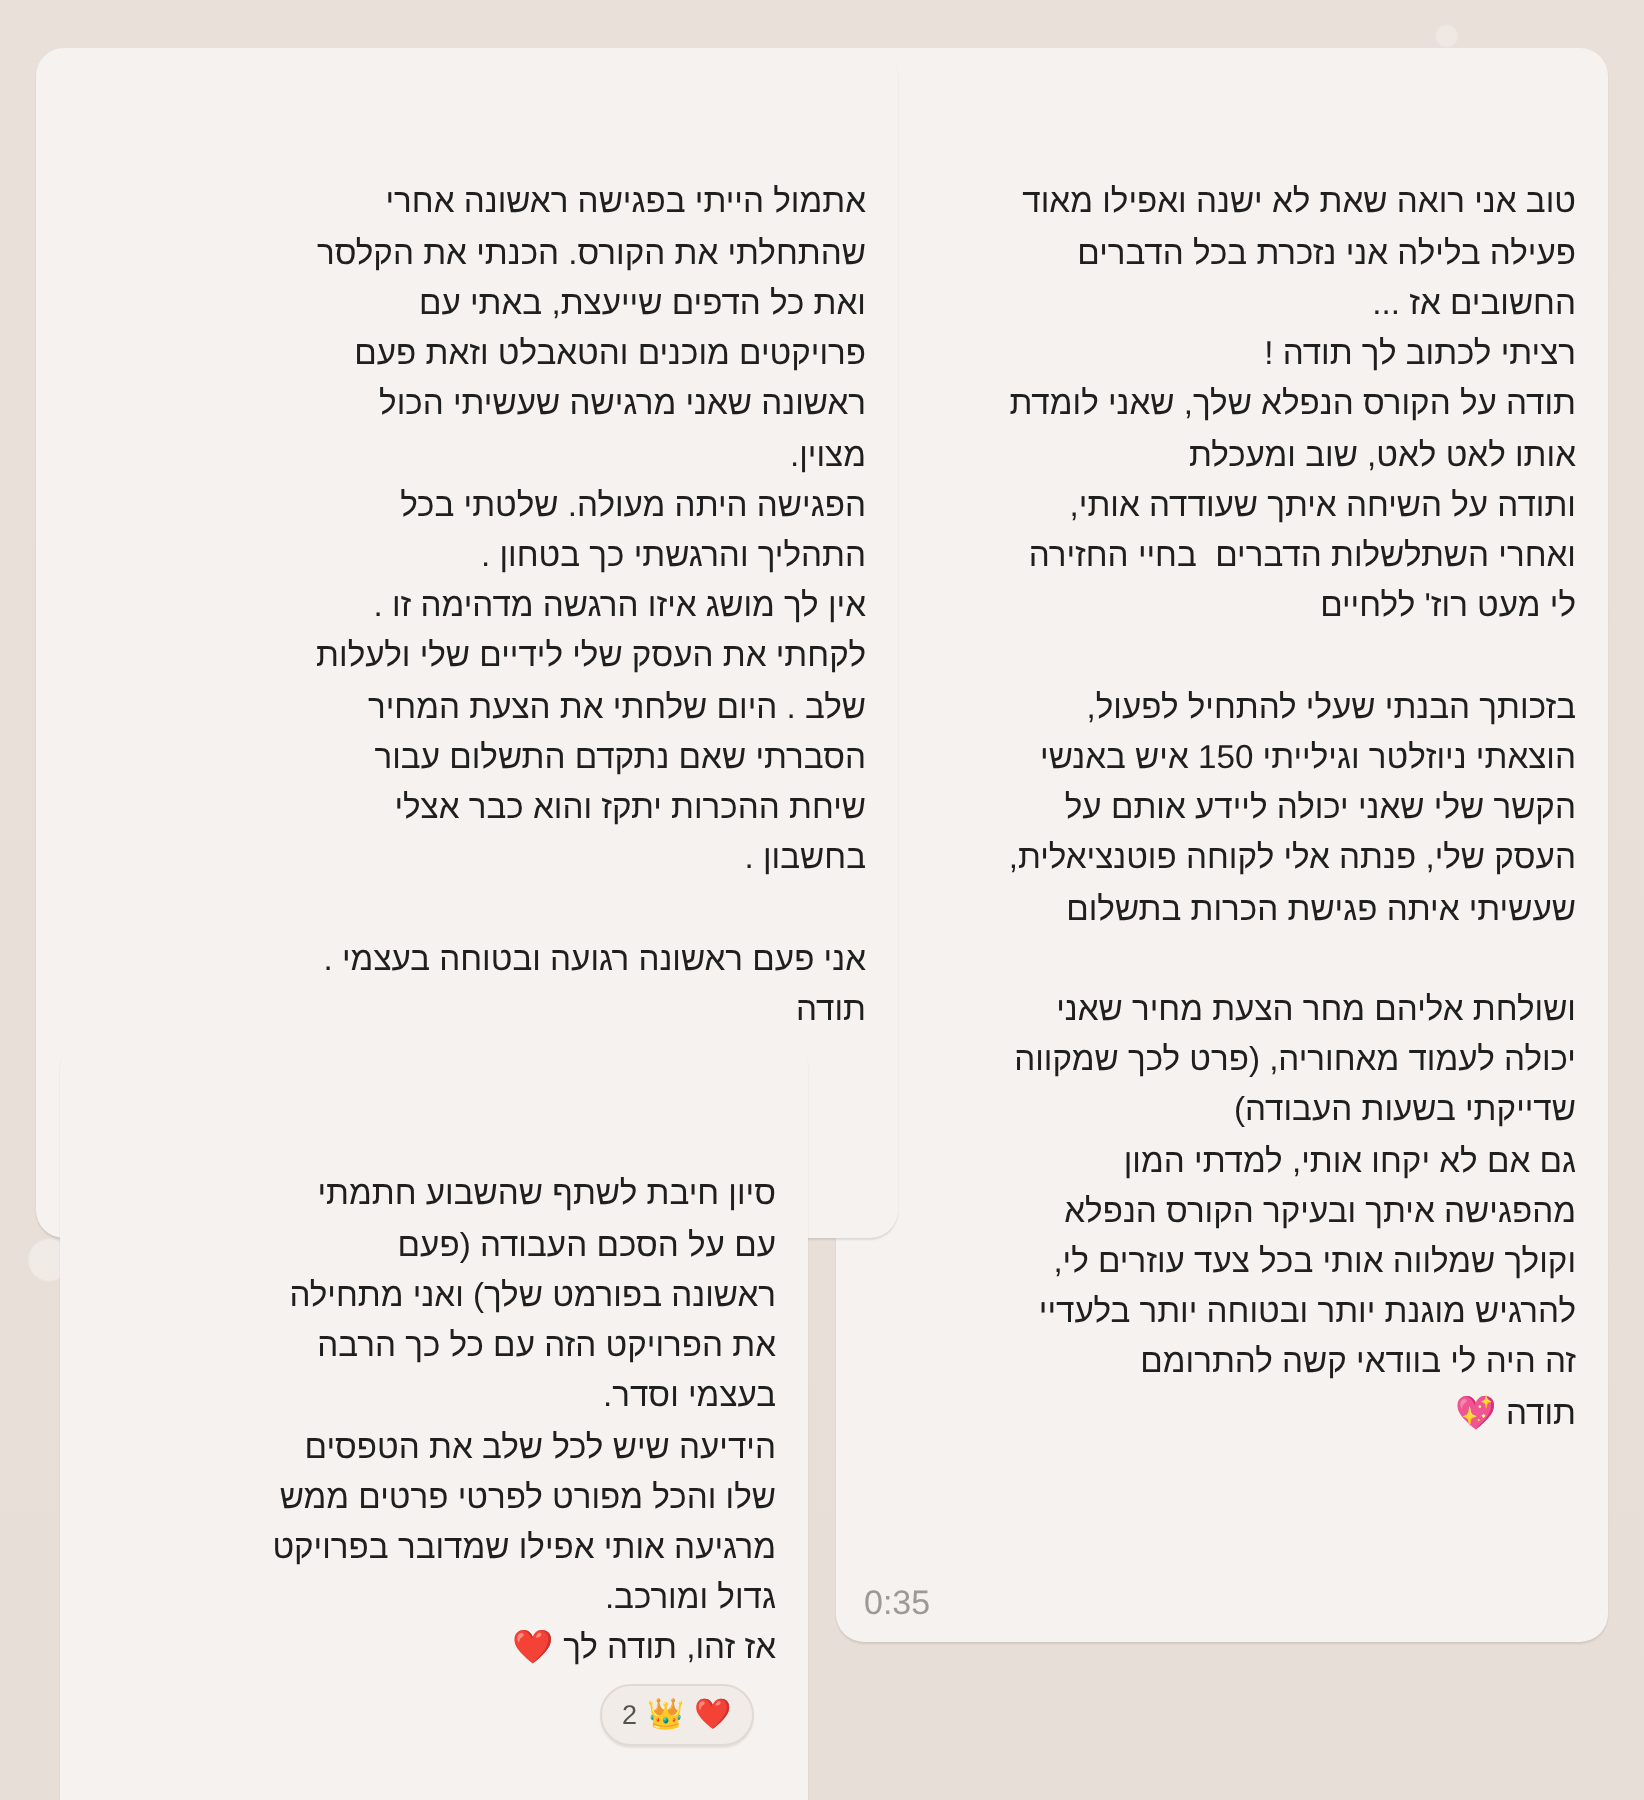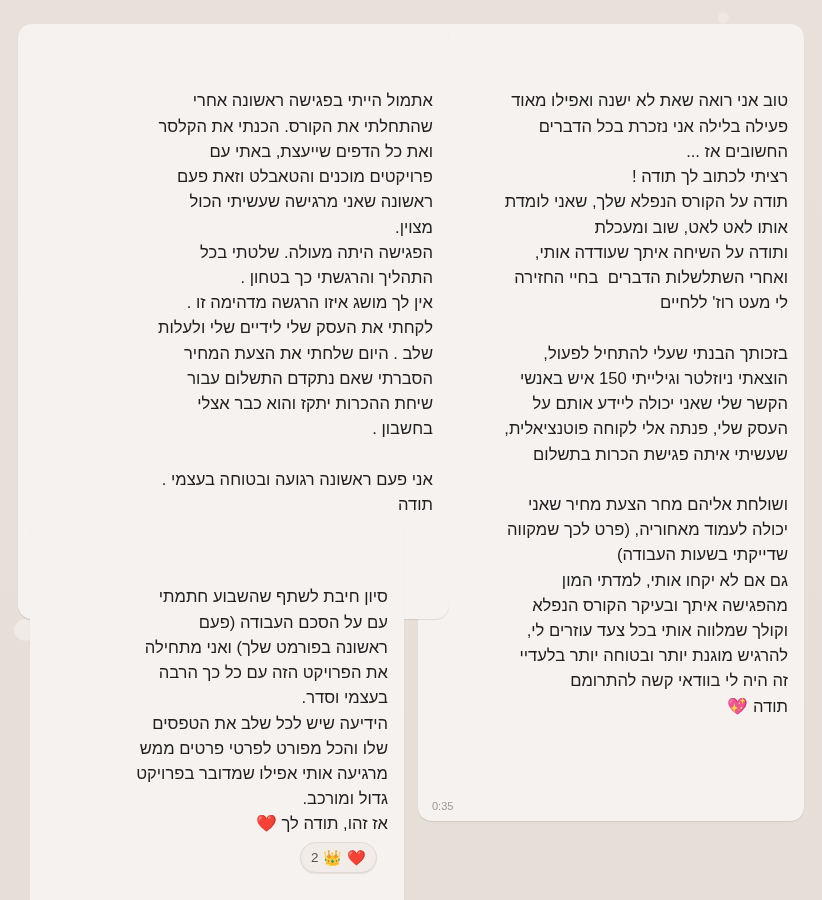--- a/index.html
+++ b/index.html
@@ -45,21 +45,21 @@
     color: #1f1f1f;
     font-size: 16.6px;
     line-height: 1.52;
     padding: 14px 16px 26px 16px;
     box-sizing: border-box;
     white-space: pre-wrap;
   }
   .bubble .meta {
     position: absolute;
     bottom: 6px;
-    font-size: 11px;
+    font-size: 17px;
     color: #9a9a96;
     direction: ltr;
   }
   .bubble.left .meta { left: 14px; }
   .bubble.right .meta { left: 14px; }
 
   #bubble-1 { left: 418px;  top: 24px;  width: 386px; }
   #bubble-2 { left: 18px;   top: 24px;  width: 431px; }
   #bubble-3 { left: 30px;   top: 520px; width: 374px; }
 

